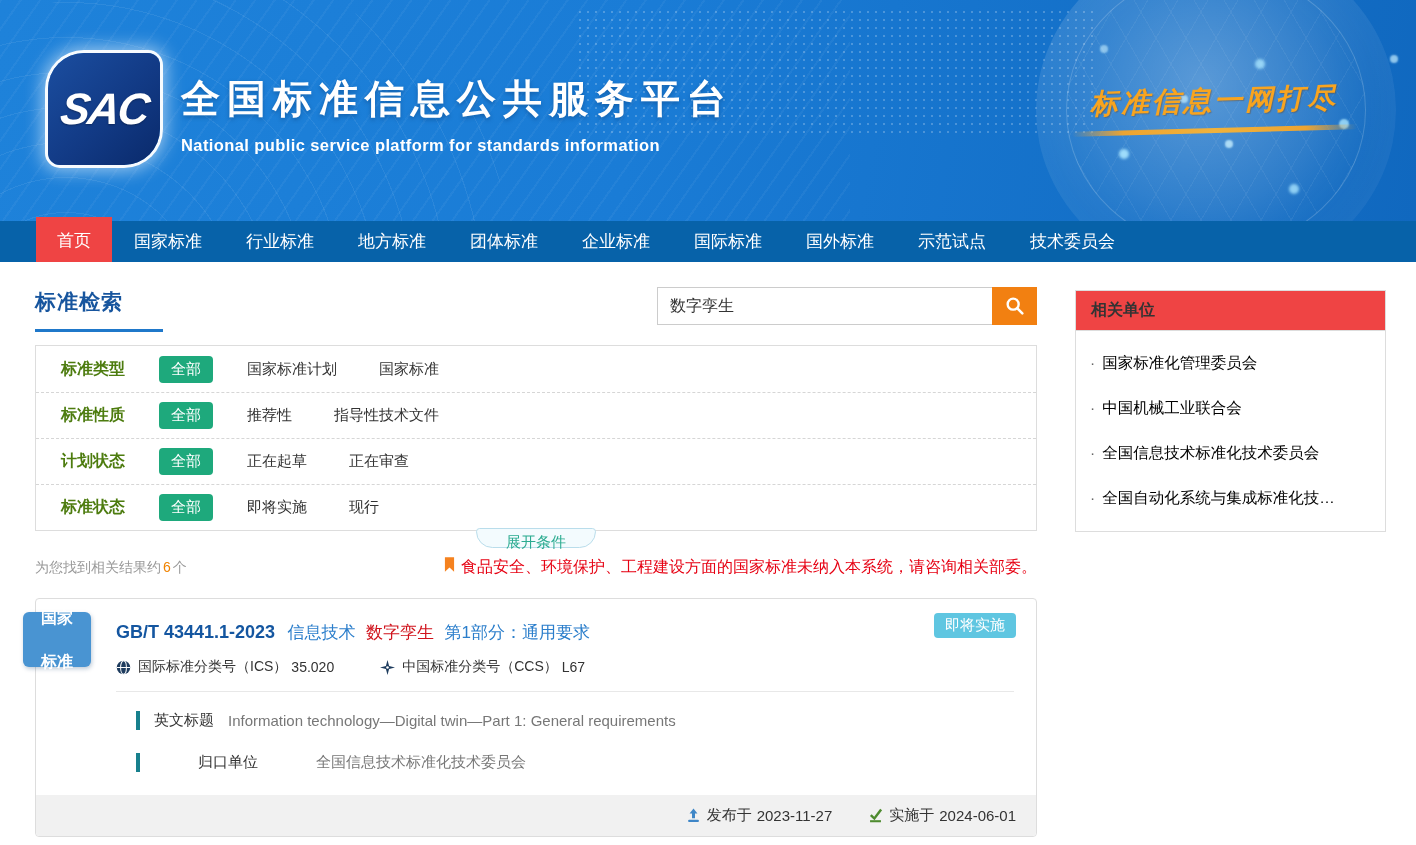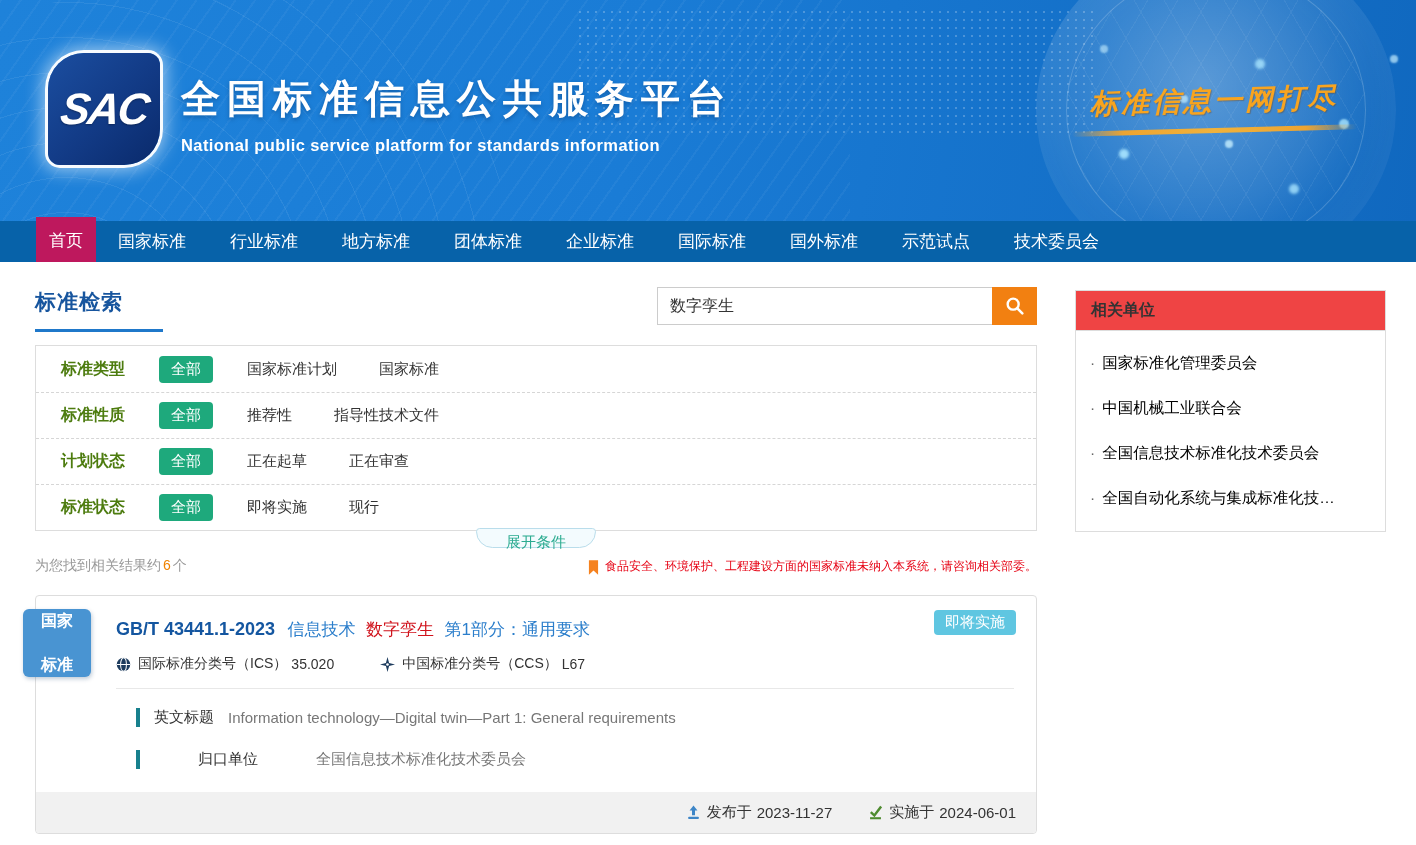--- a/index.html
+++ b/index.html
@@ -46,21 +46,21 @@
   .slogan { position:absolute; right:52px; top:82px; width:300px; text-align:center; }
   .slogan-text { color:#f8a41f; font-size:28px; font-weight:bold; font-style:italic; letter-spacing:3px;
     white-space:nowrap; text-shadow:1px 1px 1px rgba(120,60,0,.35); transform:rotate(-1.5deg); }
   .slogan-line { margin:8px auto 0; width:285px; height:5px; border-radius:3px; transform:rotate(-1.5deg);
     background:linear-gradient(90deg, rgba(240,160,40,0) 0%, #eda431 18%, #f0b23c 50%, #eda431 82%, rgba(240,160,40,0) 100%); }
 
   
   .nav { height:41px; background:#0762a9; display:flex; align-items:flex-end; padding-left:36px; position:relative; }
   .nav-item { display:block; height:41px; line-height:41px; padding:0 22px; color:#fff; font-size:17px;
     text-decoration:none; white-space:nowrap; cursor:pointer; }
-  .nav-item.active { background:#be185d; height:45px; line-height:47px; padding:0 13px; }
+  .nav-item.active { background:#ef4444; height:45px; line-height:47px; padding:0 21px; }
 
   
   .main { display:flex; padding:24px 31px 0 35px; }
   .left-col { width:1002px; flex:none; }
   .sidebar { width:311px; flex:none; margin-left:38px; margin-top:4px; border:1px solid #ddd; align-self:flex-start; }
 
   
   .search-row { display:flex; justify-content:space-between; align-items:flex-start; height:46px; }
   .section-title { color:#17559e; font-size:21px; font-weight:bold; letter-spacing:1px; padding-top:2px; }
   .section-underline { width:128px; height:3px; background:#1f78ca; margin-top:13px; }
@@ -81,27 +81,27 @@
 
   
   .expand-pill { position:relative; z-index:2; width:120px; height:20px; margin:-3px auto 0;
     background:#f3fbfe; border:1px solid #b9ddeb; border-radius:4px 4px 18px 18px;
     color:#2bab90; font-size:15px; text-align:center; line-height:25px; cursor:pointer; }
 
   
   .results-info { display:flex; justify-content:space-between; align-items:center; margin-top:9px; }
   .results-count { color:#999; font-size:14px; }
   .results-count .cnt { color:#f08300; margin:0 2px; }
-  .notice { display:flex; align-items:flex-end; font-size:12px; }
+  .notice { display:flex; align-items:flex-start; font-size:16px; }
   .bookmark-icon { display:inline-block; margin-right:6px; line-height:0; }
   .notice-text { color:#e60012; }
 
   
   .result-card { position:relative; margin-top:20px; border:1px solid #ddd; border-radius:4px; background:#fff; }
-  .type-badge { position:absolute; left:-13px; top:13px; width:68px; height:68px; background:#4994d2;
+  .type-badge { position:absolute; left:-13px; top:13px; width:68px; height:55px; background:#4994d2;
     border-radius:6px; color:#fff; font-size:16px; font-weight:bold; display:flex; flex-direction:column;
     align-items:center; justify-content:center; line-height:24px; box-shadow:1px 2px 4px rgba(0,50,100,.25);gap:20px; }
   .card-title-row { padding:22px 120px 0 80px; }
   .card-title-row a { text-decoration:none; cursor:pointer; }
   .code { color:#1456a0; font-size:18px; font-weight:bold; margin-right:8px; }
   .t-part { color:#2b7ecb; font-size:17px; margin-right:6px; }
   .t-hl { color:#d0121b; font-size:17px; margin-right:6px; }
   .status-badge { position:absolute; right:20px; top:14px; background:#5fc6e1; color:#fff; font-size:15px;
     padding:3px 11px; border-radius:4px; }
   .meta-row { display:flex; align-items:center; margin:14px 0 0 80px; font-size:14px; color:#333; }

